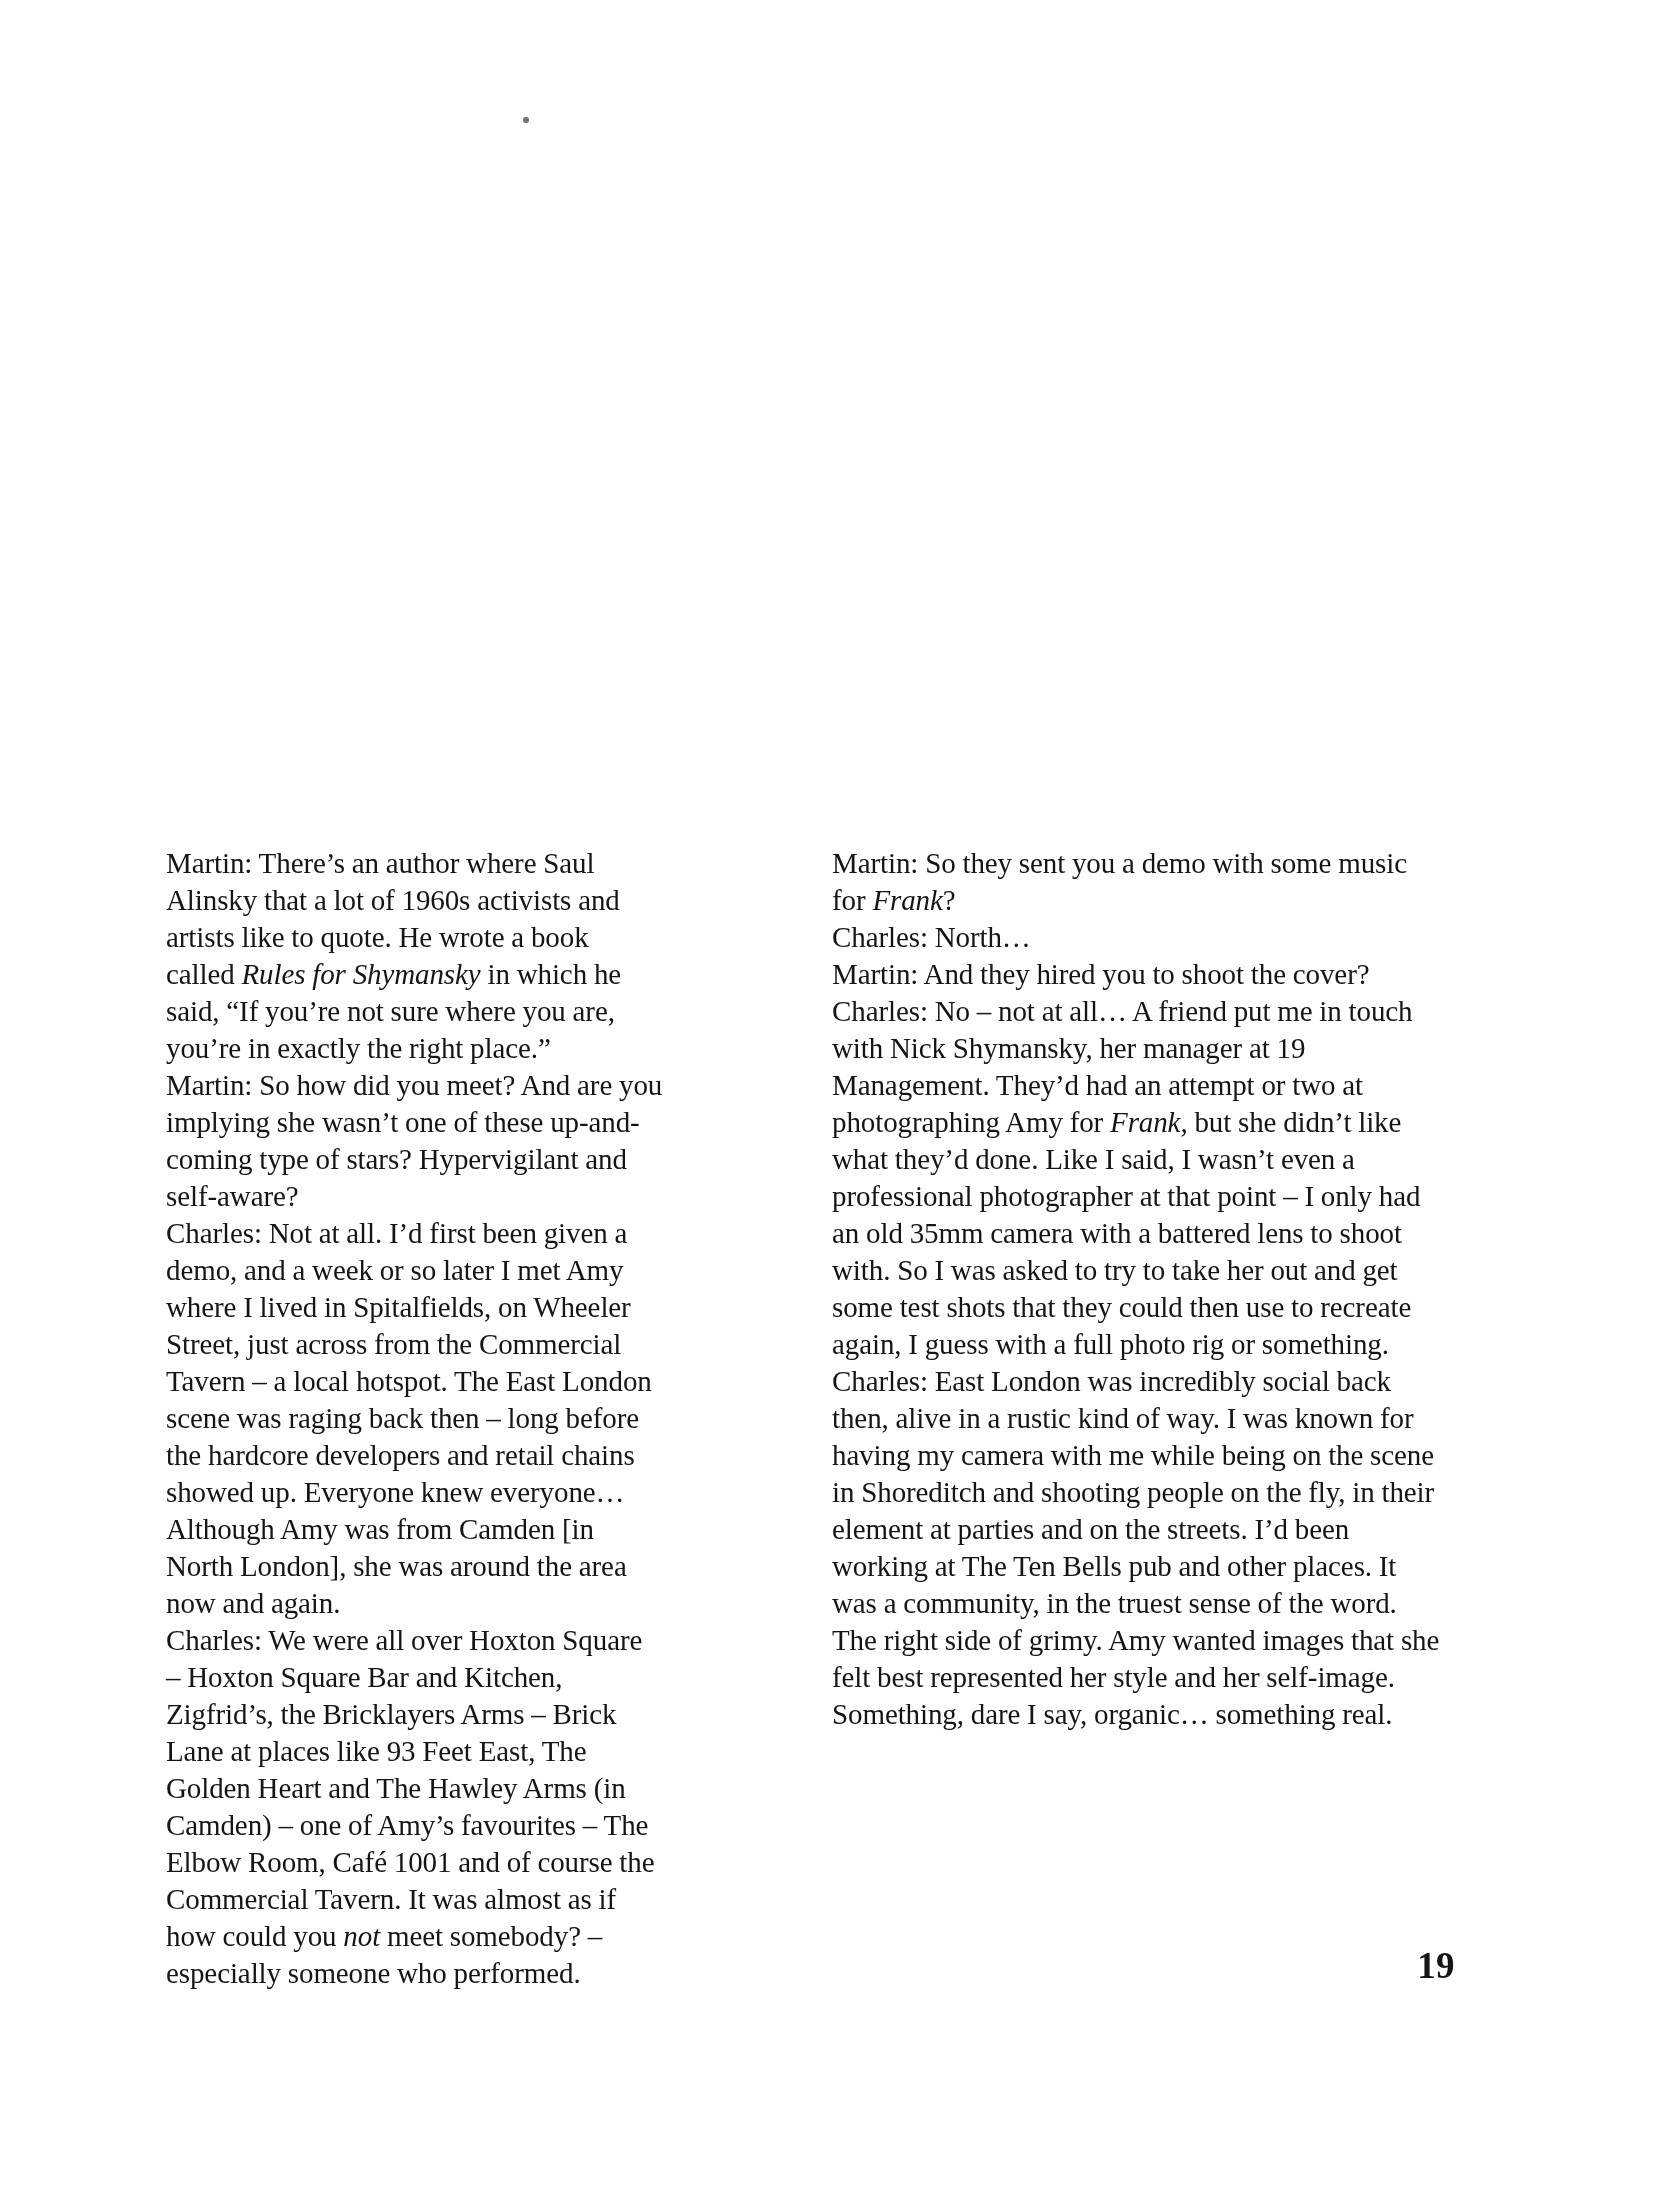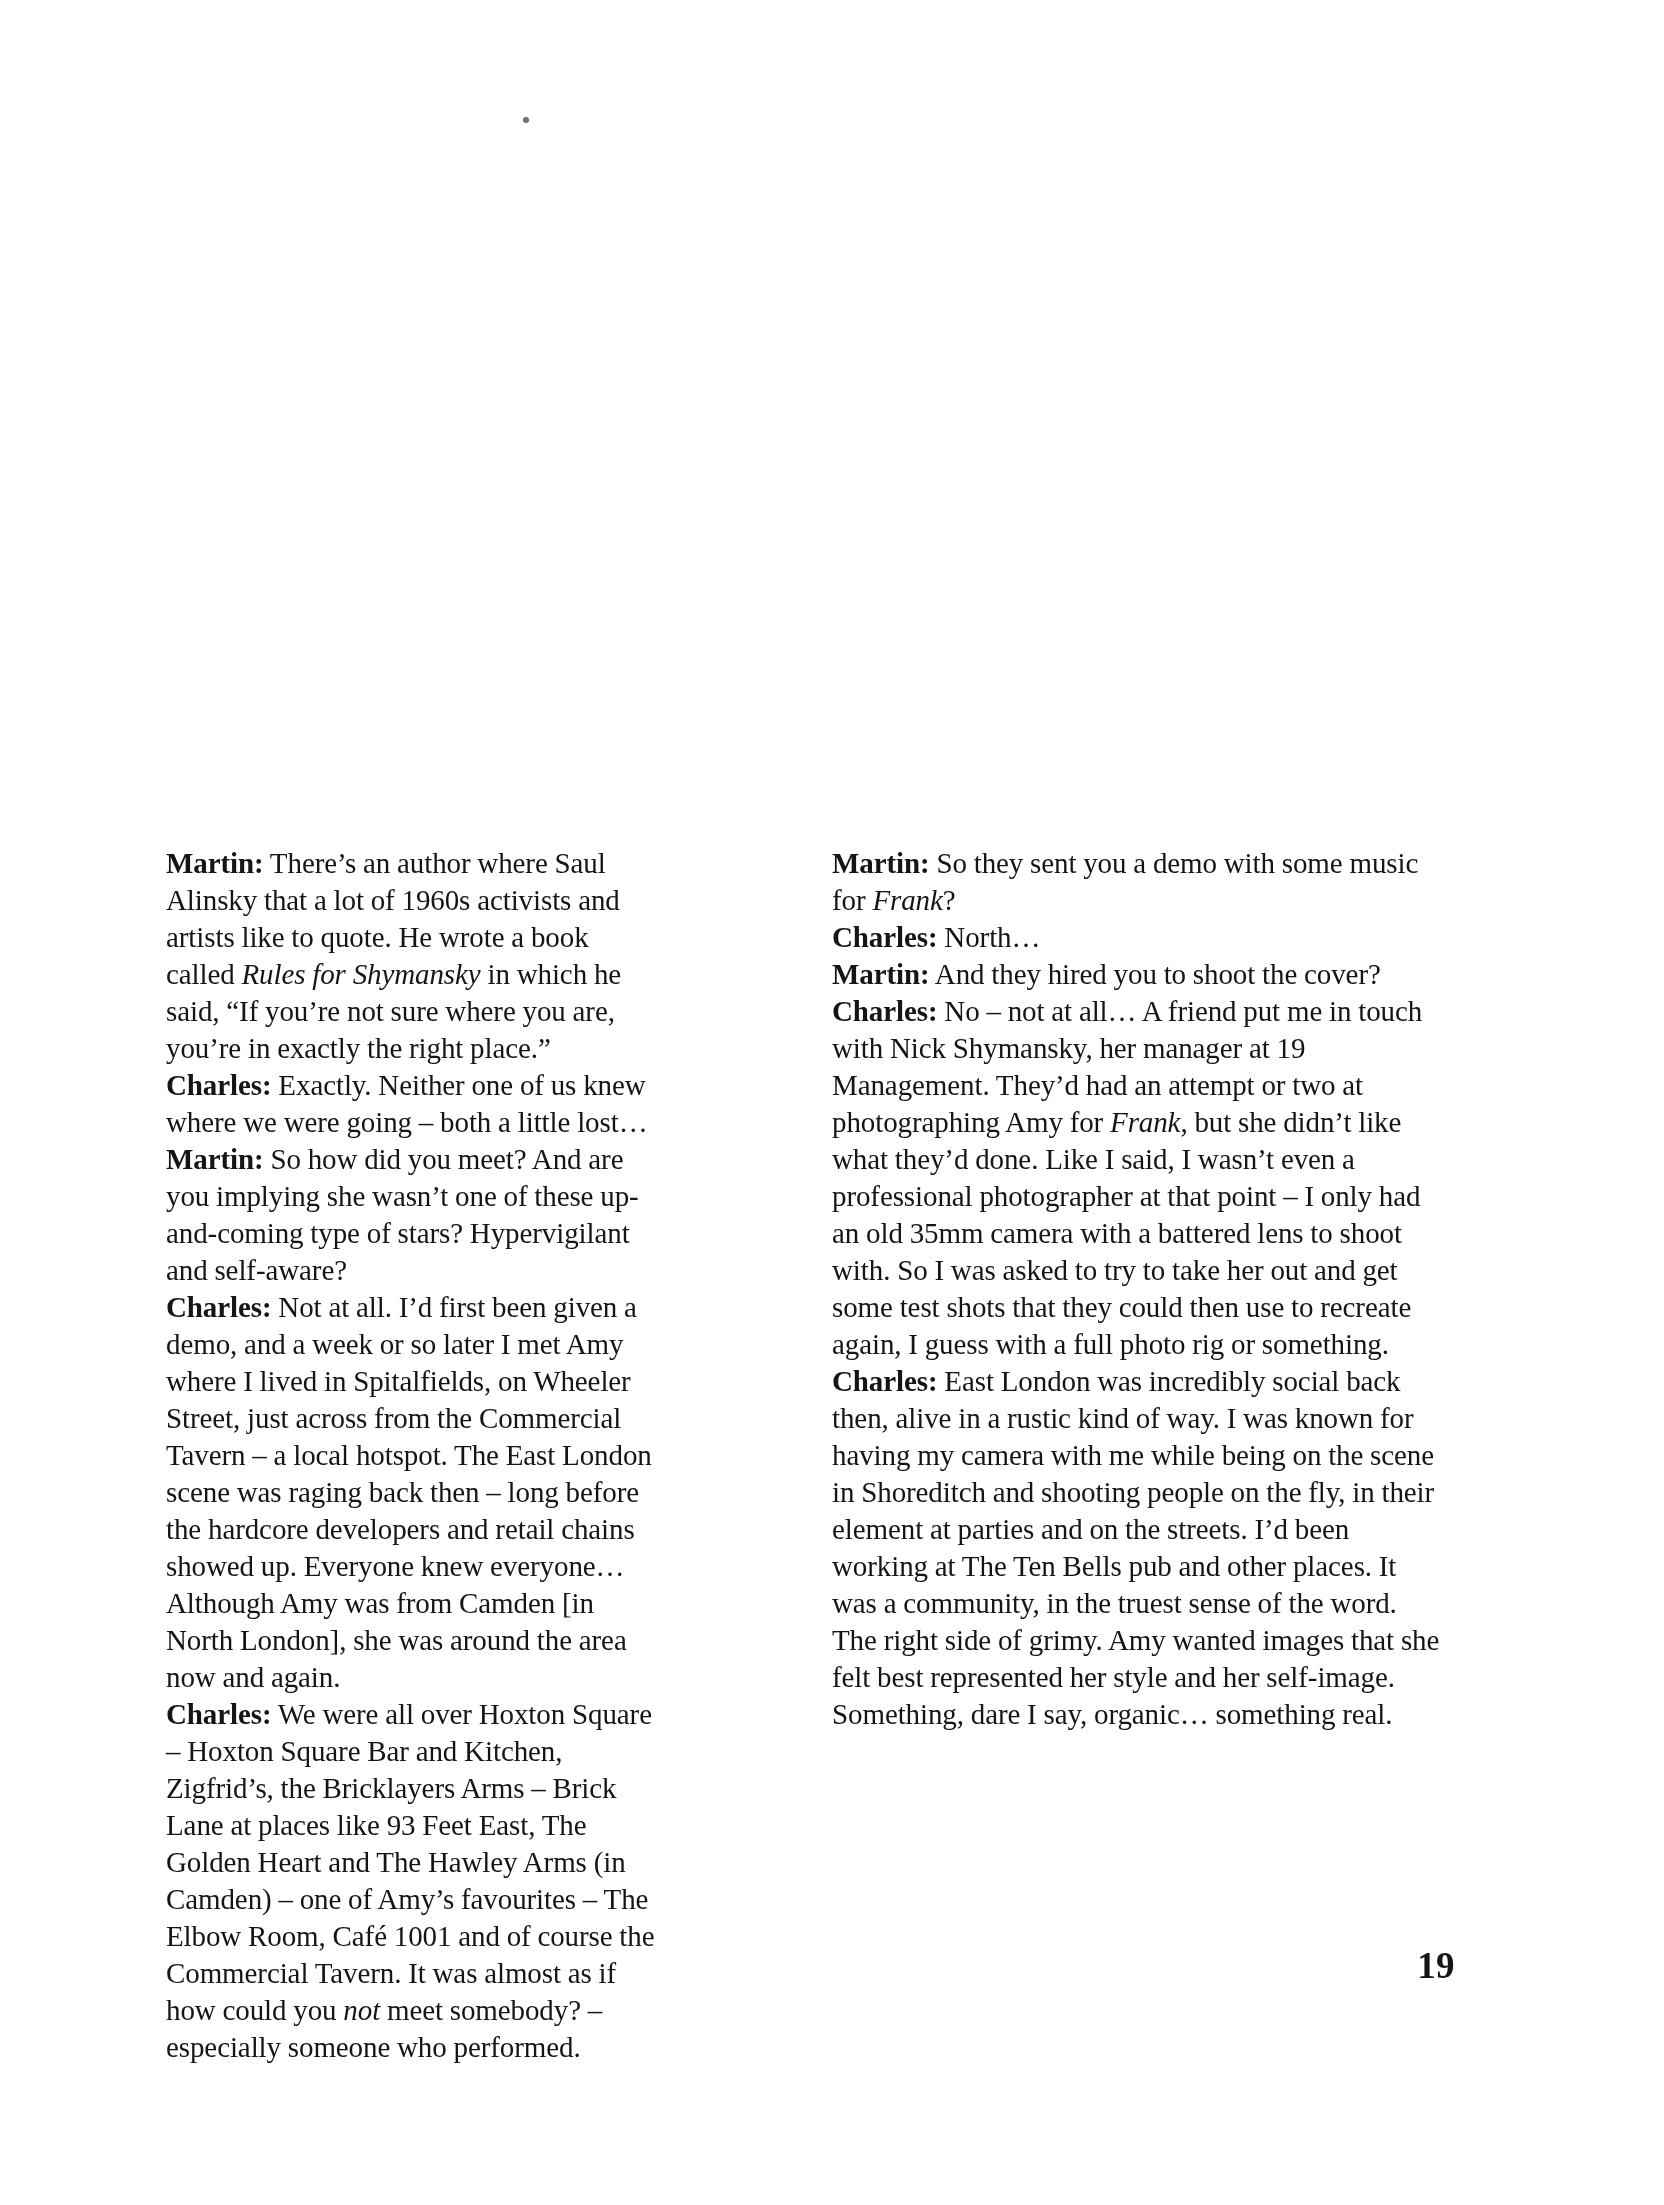--- a/index.html
+++ b/index.html
@@ -50,21 +50,21 @@
     line-height: 37px;
     text-align: left;
     letter-spacing: -0.1px;
     word-spacing: -0.3px;
     -webkit-font-smoothing: antialiased;
   }
   .para.indent {
     text-indent: 31px;
   }
   .speaker {
-    font-weight: bold;
+    font-weight: normal;
   }
   .ital {
     font-style: italic;
   }
 
   .folio {
     position: absolute;
     left: 1369px;
     top: 1947px;
     width: 86px;
@@ -79,21 +79,20 @@
 <body>
 
 <div class="page">
 
   <div class="speck"></div>
 
   <div class="columns">
 
     <div class="col col-left" id="left-col">
         <p class="para"><span class="speaker">Martin:</span><span> There’s an author where Saul Alinsky that a lot of 1960s activists and artists like to quote. He wrote a book called </span><span class="ital">Rules for Shymansky</span><span> in which he said, “If you’re not sure where you are, you’re in exactly the right place.”</span></p>
-        <p class="para"><span class="speaker">Charles:</span><span> Exactly. Neither one of us knew where we were going – both a little lost…</span></p>
         <p class="para"><span class="speaker">Martin:</span><span> So how did you meet? And are you implying she wasn’t one of these up-and-coming type of stars? Hypervigilant and self-aware?</span></p>
         <p class="para"><span class="speaker">Charles:</span><span> Not at all. I’d first been given a demo, and a week or so later I met Amy where I lived in Spitalfields, on Wheeler Street, just across from the Commercial Tavern – a local hotspot. The East London scene was raging back then – long before the hardcore developers and retail chains showed up. Everyone knew everyone… Although Amy was from Camden [in North London], she was around the area now and again.</span></p>
         <p class="para"><span class="speaker">Charles:</span><span> We were all over Hoxton Square – Hoxton Square Bar and Kitchen, Zigfrid’s, the Bricklayers Arms – Brick Lane at places like 93 Feet East, The Golden Heart and The Hawley Arms (in Camden) – one of Amy’s favourites – The Elbow Room, Café 1001 and of course the Commercial Tavern. It was almost as if how could you </span><span class="ital">not</span><span> meet somebody? – especially someone who performed.</span></p>
       </div>
 
     <div class="col col-right" id="right-col">
         <p class="para"><span class="speaker">Martin:</span><span> So they sent you a demo with some music for </span><span class="ital">Frank</span><span>?</span></p>
         <p class="para"><span class="speaker">Charles:</span><span> North…</span></p>
         <p class="para"><span class="speaker">Martin:</span><span> And they hired you to shoot the cover?</span></p>
         <p class="para"><span class="speaker">Charles:</span><span> No – not at all… A friend put me in touch with Nick Shymansky, her manager at 19 Management. They’d had an attempt or two at photographing Amy for </span><span class="ital">Frank</span><span>, but she didn’t like what they’d done. Like I said, I wasn’t even a professional photographer at that point – I only had an old 35mm camera with a battered lens to shoot with. So I was asked to try to take her out and get some test shots that they could then use to recreate again, I guess with a full photo rig or something.</span></p>

